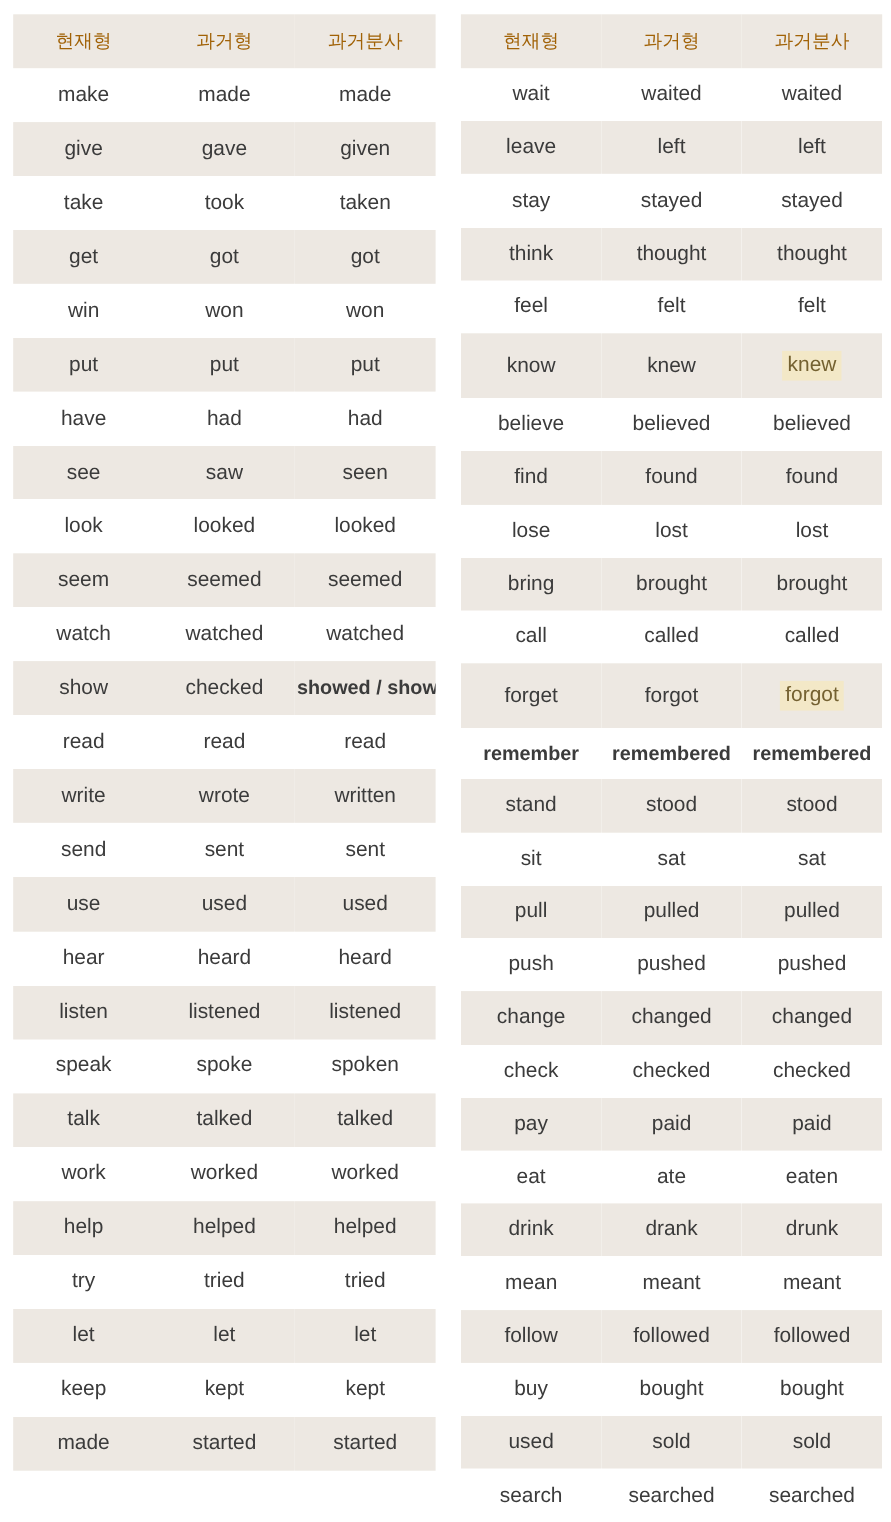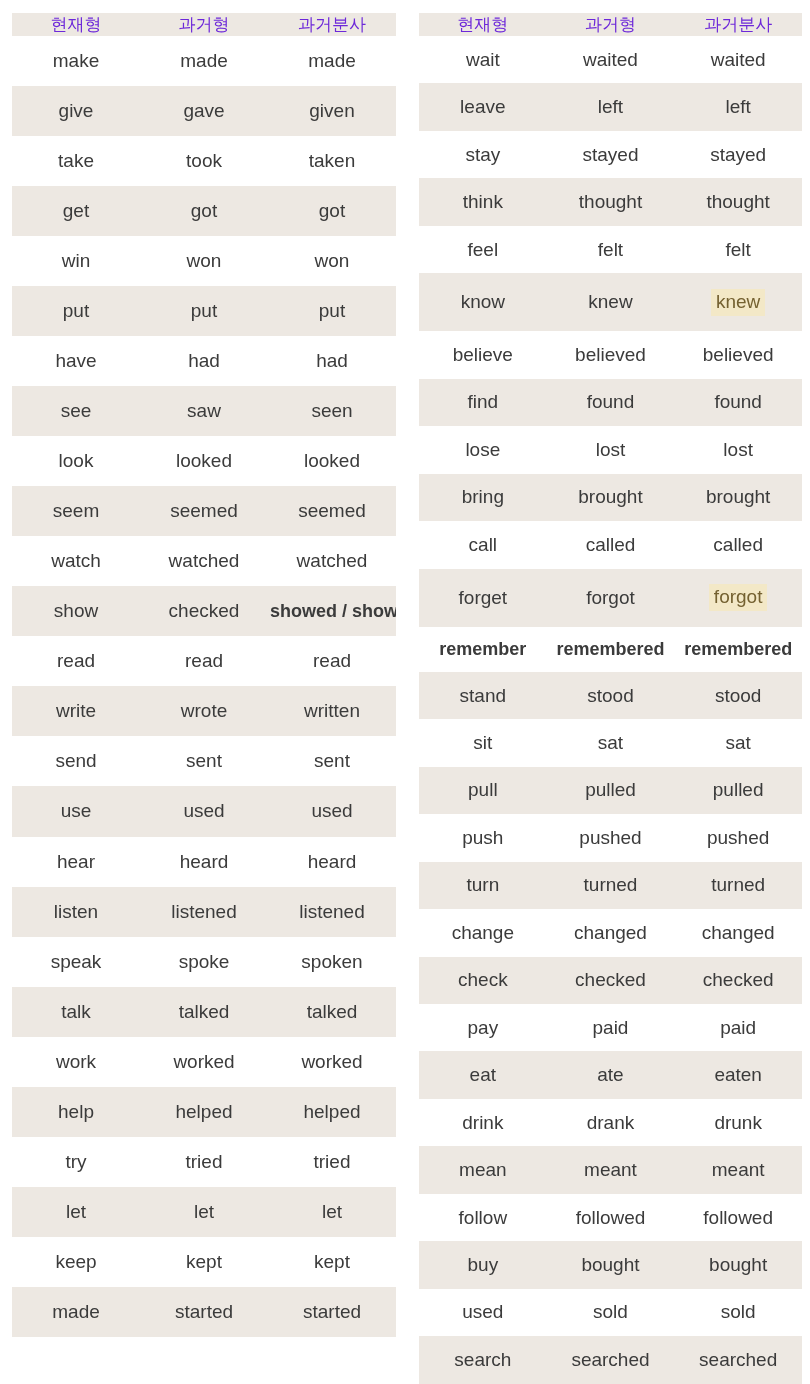--- a/index.html
+++ b/index.html
@@ -21,24 +21,24 @@
     border-collapse: collapse;
     table-layout: fixed;
   }
   table.vtable-left  { left: 12px;  width: 384px; height: 1324px; }
   table.vtable-right { left: 419px; width: 383px; height: 1371px; }
 
   table.vtable th {
     background: #ede8e2;
     font-size: 17px;
     font-weight: normal;
-    color: #6d28d9;
+    color: #a16207;
     text-align: center;
     vertical-align: middle;
-    padding: 0;
+    padding: 13px;
   }
   table.vtable td {
     font-size: 19px;
     color: #3b3b3b;
     text-align: center;
     vertical-align: middle;
     padding: 0 2px;
     white-space: nowrap;
     overflow: hidden;
   }
@@ -287,25 +287,20 @@
           <td>pull</td>
           <td>pulled</td>
           <td>pulled</td>
         </tr>
         <tr>
           <td>push</td>
           <td>pushed</td>
           <td>pushed</td>
         </tr>
         <tr>
-          <td>turn</td>
-          <td>turned</td>
-          <td>turned</td>
-        </tr>
-        <tr>
           <td>change</td>
           <td>changed</td>
           <td>changed</td>
         </tr>
         <tr>
           <td>check</td>
           <td>checked</td>
           <td>checked</td>
         </tr>
         <tr>

